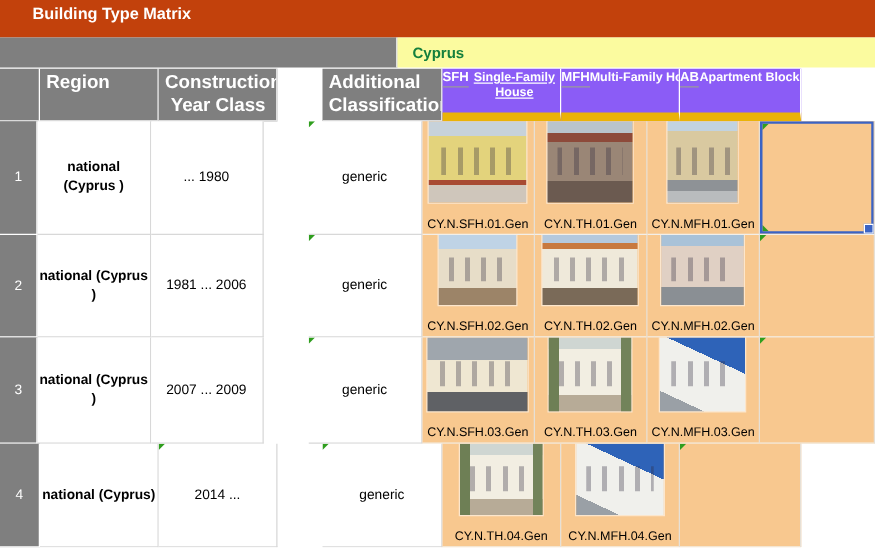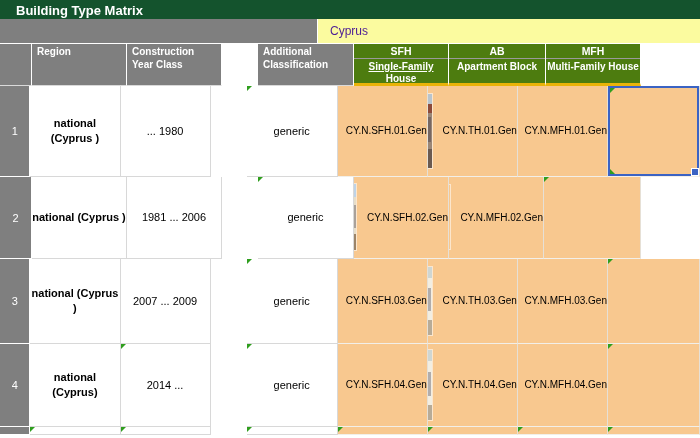--- a/index.html
+++ b/index.html
@@ -5,52 +5,52 @@
   * { margin:0; padding:0; box-sizing:border-box; }
   html,body { background:#ffffff; }
   .app {
     position:relative; width:700px; height:438px; overflow:hidden;
     font-family:"Liberation Sans", sans-serif; background:#ffffff;
     -webkit-font-smoothing:antialiased;
   }
 
   
   .titlebar {
-    height:19px; background:#14532d; color:#ffffff;
-    font-size:13px; font-weight:bold; line-height:22px; padding-left:16px;
+    height:30px; background:#c2410c; color:#ffffff;
+    font-size:13px; font-weight:bold; line-height:22px; padding-left:26px;
   }
 
   
   .band { display:flex; height:25px; border-bottom:1px solid #ffffff; }
   .band-left { width:318px; background:#7f7f7f; border-right:1px solid #ffffff; }
   .band-country {
     flex:1; background:#fbfb9f; display:flex; align-items:center;
     padding-left:12px; cursor:pointer;
   }
-  .band-country span { color:#4c1d95; font-size:12px; font-weight:normal; }
+  .band-country span { color:#15803d; font-size:12px; font-weight:bold; }
 
   
   .row { display:flex; }
   .cell { position:relative; overflow:hidden; }
   .c-num { width:32px; }
   .c-region { width:95px;font-weight:bold; }
-  .c-year { width:95px; }
+  .c-year { width:95px;text-align:center; }
   .c-cls { width:96px;margin-left:36px; }
   .c-bt { width:95px; }
   .c-ab { width:97px; }
 
   
   .header { height:42px; }
   .hcell {
-    background:#7f7f7f; color:#ffffff; font-weight:bold; font-size:10px;
+    background:#7f7f7f; color:#ffffff; font-weight:bold; font-size:15px;
     border-right:1px solid #ffffff; border-bottom:1px solid #dadada;
     padding:2px 4px 0 5px; line-height:1.25;
   }
-  .btcol { display:flex; flex-direction:column; border-right:1px solid #ffffff;
-    border-bottom:3px solid #eab308; background:#4d7c0f; }
+  .btcol { display:flex; flex-direction:row; border-right:1px solid #ffffff;
+    border-bottom:7px solid #eab308; background:#8b5cf6; }
   .btcode {
     height:15px; color:#ffffff; font-weight:bold; font-size:10.5px;
     text-align:center; line-height:15px; border-bottom:1px solid #9a9a9a;
   }
   .btname {
     flex:1; color:#ffffff; font-weight:bold; font-size:10px;
     display:flex; align-items:flex-start; justify-content:center;
     text-align:center; padding-top:2px; line-height:1.2; white-space:nowrap;
   }
   .btname.wrap { white-space:normal; }
@@ -66,21 +66,21 @@
   }
   .wcell {
     background:#ffffff; color:#000000; font-size:11px;
     border-right:1px solid #d8d8d8; border-bottom:1px solid #d8d8d8;
     display:flex; align-items:center; justify-content:center;
     text-align:center; white-space:pre-line; line-height:1.35;
   }
   .pcell {
     background:#f8c88f;
     border-right:1px solid #e6e0d6; border-bottom:1px solid #f2efe9;
-    display:flex; flex-direction:row; align-items:center; justify-content:flex-end;
+    display:flex; flex-direction:column; align-items:center; justify-content:flex-end;
     padding-bottom:1px; cursor:pointer;gap:11px;
   }
   .caption { font-size:10px; color:#000000; line-height:13px; height:13px; white-space:nowrap; }
 
   
   .photo { position:relative; margin-bottom:0; box-shadow:0 0 0 1px rgba(255,255,255,.55); }
   .photo::after {
     content:""; position:absolute; left:12%; right:12%; top:32%; height:34%;
     background:repeating-linear-gradient(90deg, rgba(45,40,60,.33) 0 4px, transparent 4px 13px);
   }
@@ -148,32 +148,32 @@
     <div class="cell c-num hcell"></div>
     <div class="cell c-region hcell">Region</div>
     <div class="cell c-year hcell">Construction Year Class</div>
     <div class="cell c-cls hcell">Additional Classification</div>
     <div class="cell c-bt btcol">
       <div class="btcode">SFH</div>
       <div class="btname wrap">
           <span>Single-Family House</span>
         </div>
     </div>
+    <div class="cell c-bt btcol">
+      <div class="btcode">MFH</div>
+      <div class="btname">
+          <span>Multi-Family House</span>
+        </div>
+    </div>
     <div class="cell c-ab btcol">
       <div class="btcode">AB</div>
       <div class="btname">
           <span>Apartment Block</span>
         </div>
     </div>
-    <div class="cell c-bt btcol">
-      <div class="btcode">MFH</div>
-      <div class="btname">
-          <span>Multi-Family House</span>
-        </div>
-    </div>
   </div>
 
   <div class="row r1">
     <div class="cell c-num numcell">1</div>
     <div class="cell c-region wcell"><span>national
 (Cyprus )</span></div>
     <div class="cell c-year wcell"><span>... 1980</span></div>
     <div class="cell c-cls wcell"><i class="mk"></i><span>generic</span></div>
     <div class="cell c-bt pcell">
       <div class="photo p-r1-sfh"></div>
@@ -197,20 +197,24 @@
   <div class="row r2">
     <div class="cell c-num numcell">2</div>
     <div class="cell c-region wcell"><span>national  (Cyprus )</span></div>
     <div class="cell c-year wcell"><span>1981 ... 2006</span></div>
     <div class="cell c-cls wcell"><i class="mk"></i><span>generic</span></div>
     <div class="cell c-bt pcell">
       <div class="photo p-r2-sfh"></div>
       <div class="caption">CY.N.SFH.02.Gen</div>
     </div>
     <div class="cell c-bt pcell">
+      <div class="photo p-r2-th"></div>
+      <div class="caption">CY.N.TH.02.Gen</div>
+    </div>
+    <div class="cell c-bt pcell">
       <div class="photo p-r2-mfh"></div>
       <div class="caption">CY.N.MFH.02.Gen</div>
     </div>
     <div class="cell c-ab pcell">
       <i class="mk"></i>
     </div>
   </div>
 
   <div class="row r3">
     <div class="cell c-num numcell">3</div>
@@ -232,24 +236,20 @@
     <div class="cell c-ab pcell">
       <i class="mk"></i>
     </div>
   </div>
 
   <div class="row r4">
     <div class="cell c-num numcell">4</div>
     <div class="cell c-region wcell"><span>national  (Cyprus)</span></div>
     <div class="cell c-year wcell"><i class="mk"></i><span>2014 ...</span></div>
     <div class="cell c-cls wcell"><i class="mk"></i><span>generic</span></div>
-    <div class="cell c-bt pcell">
-      <div class="photo p-r4-sfh"></div>
-      <div class="caption">CY.N.SFH.04.Gen</div>
-    </div>
     <div class="cell c-bt pcell">
       <div class="photo p-r4-th"></div>
       <div class="caption">CY.N.TH.04.Gen</div>
     </div>
     <div class="cell c-bt pcell">
       <div class="photo p-r4-mfh"></div>
       <div class="caption">CY.N.MFH.04.Gen</div>
     </div>
     <div class="cell c-ab pcell">
       <i class="mk"></i>

